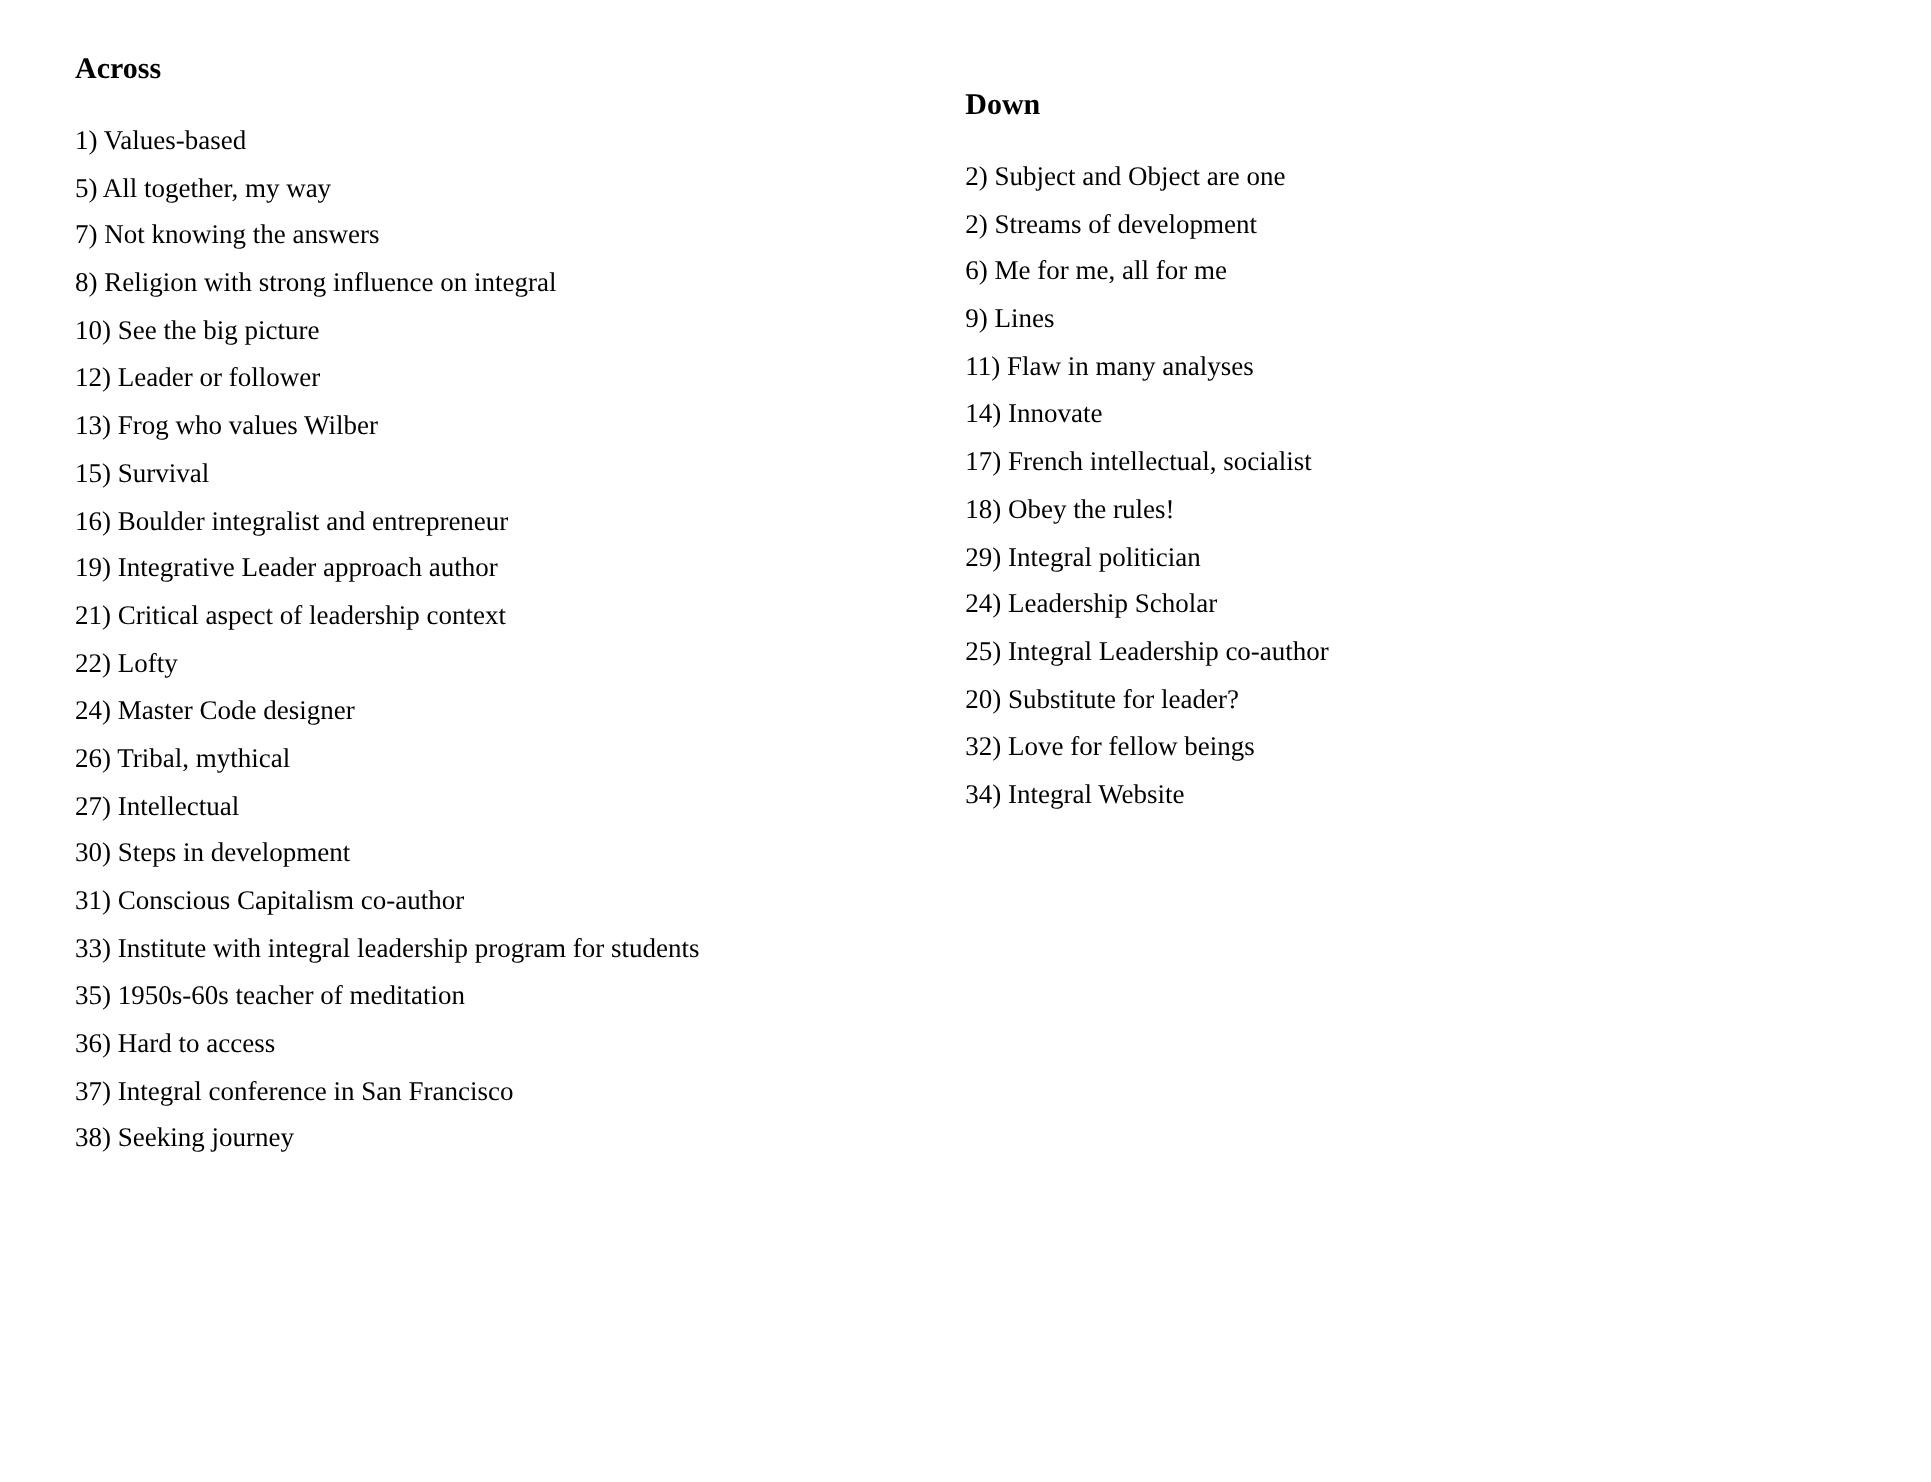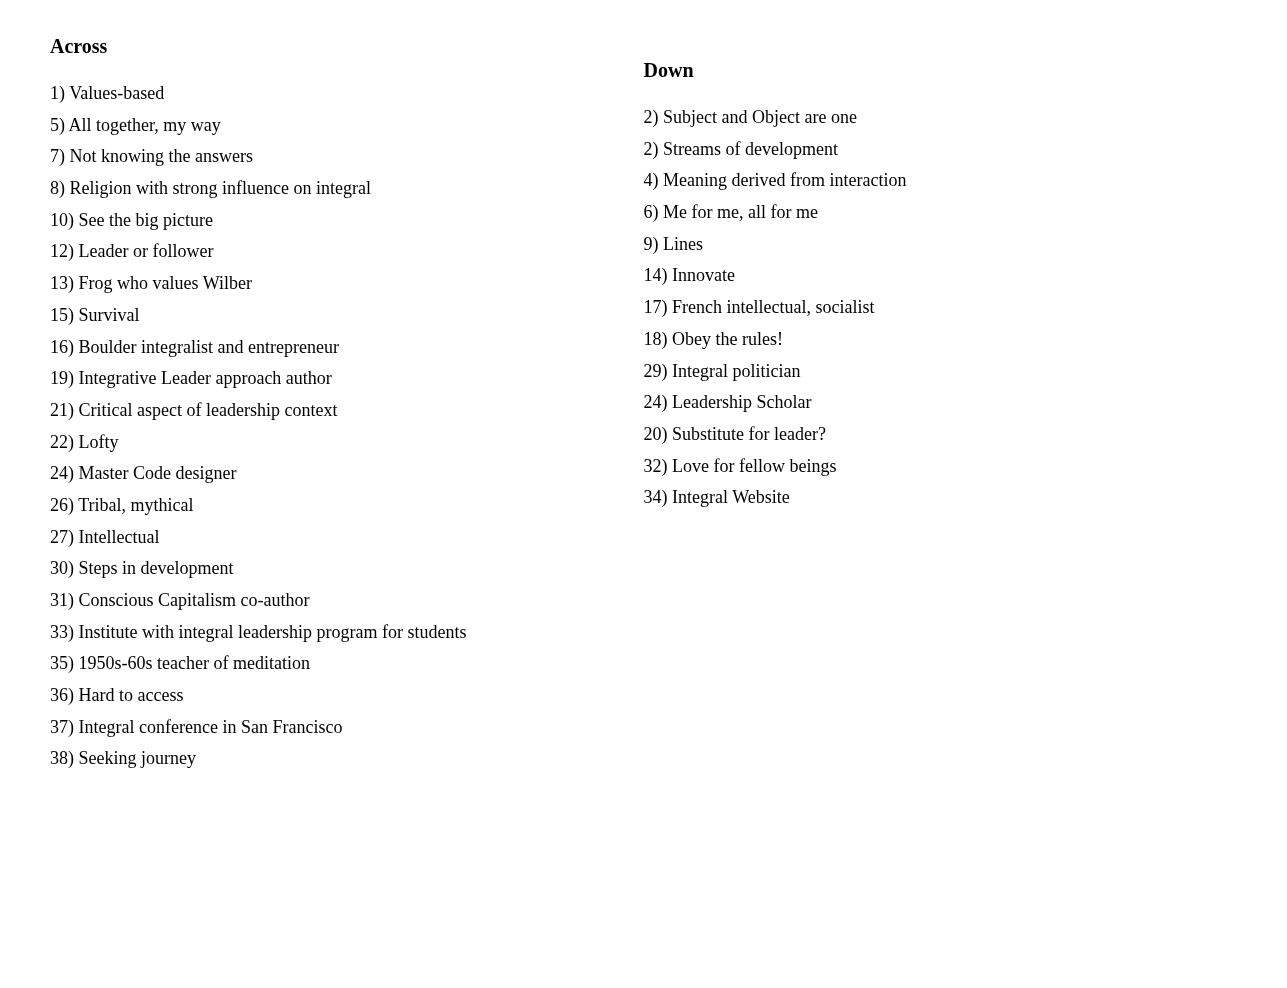--- a/index.html
+++ b/index.html
@@ -73,27 +73,28 @@
         <div class="clue-item">37) Integral conference in San Francisco</div>
         <div class="clue-item">38) Seeking journey</div>
       </div>
   </div>
   <div class="clues-column">
     <div class="down-section">
       <div class="section-title">Down</div>
       <div id="down-clues-container">
           <div class="clue-item">2) Subject and Object are one</div>
           <div class="clue-item">2) Streams of development</div>
-          <div class="clue-item">4) Meaning derived from interaction</div>
           <div class="clue-item">6) Me for me, all for me</div>
           <div class="clue-item">9) Lines</div>
+          <div class="clue-item">11) Flaw in many analyses</div>
           <div class="clue-item">14) Innovate</div>
           <div class="clue-item">17) French intellectual, socialist</div>
           <div class="clue-item">18) Obey the rules!</div>
           <div class="clue-item">29) Integral politician</div>
           <div class="clue-item">24) Leadership Scholar</div>
+          <div class="clue-item">25) Integral Leadership co-author</div>
           <div class="clue-item">20) Substitute for leader?</div>
           <div class="clue-item">32) Love for fellow beings</div>
           <div class="clue-item">34) Integral Website</div>
         </div>
     </div>
   </div>
 </div>
 
 </body></html>

